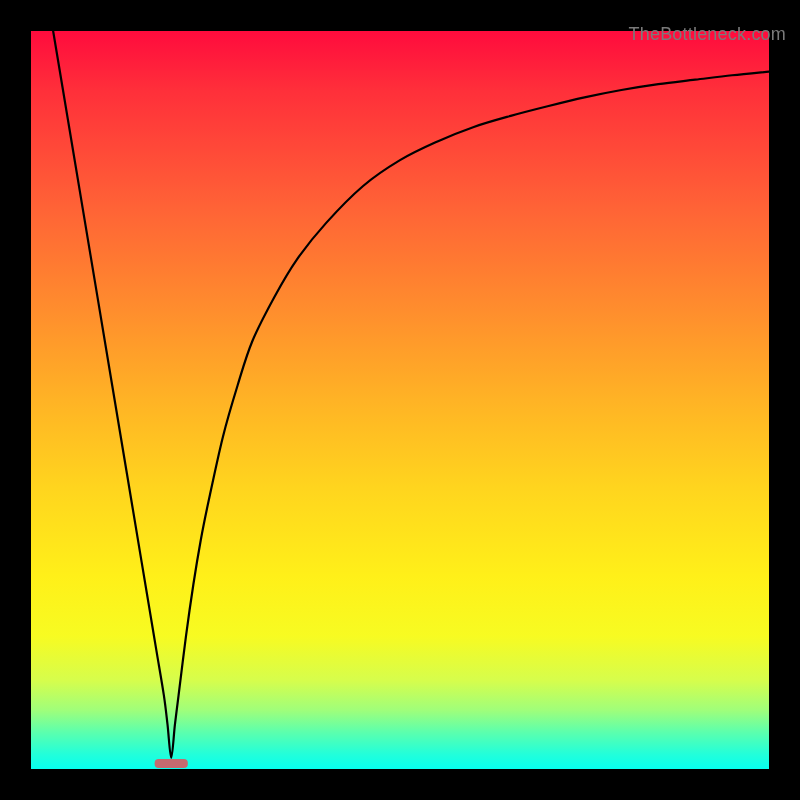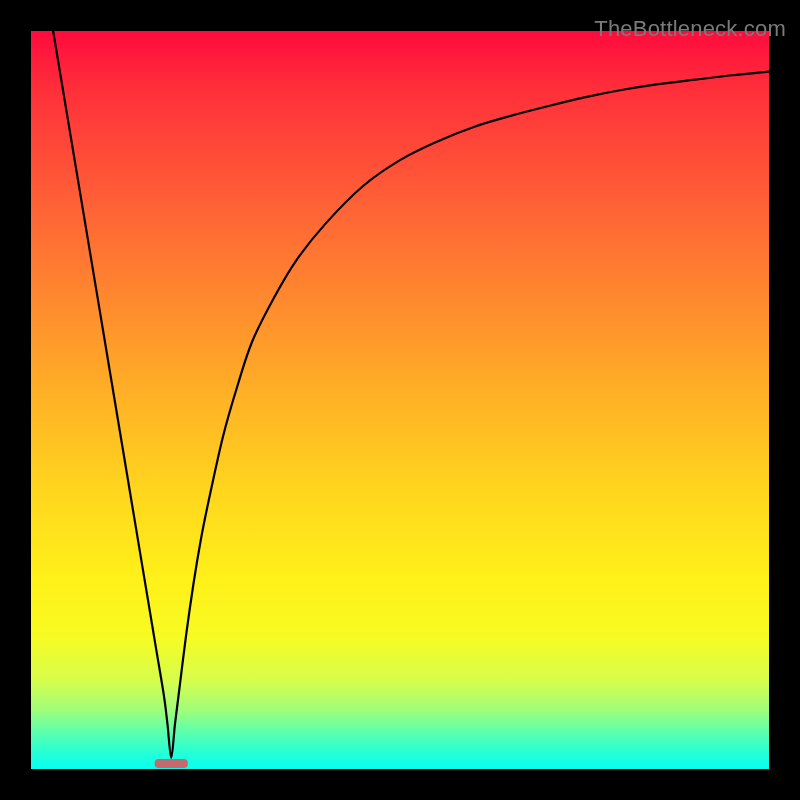--- a/index.html
+++ b/index.html
@@ -38,24 +38,24 @@
       #f7fb22 82%,
       #d6fd4c 88%,
       #a0fe7a 92%,
       #5cffad 95%,
       #22ffda 98%,
       #07ffef 100%
     );
   }
   .watermark {
     position: absolute;
-    top: 16px;
+    top: 24px;
     right: 14px;
     color: #7a7a7a;
-    font-size: 22px;
+    font-size: 18px;
     font-weight: 500;
     letter-spacing: 0.2px;
     user-select: none;
   }
   svg.overlay {
     position: absolute;
     left: 31px;
     top: 31px;
     width: 738px;
     height: 738px;

